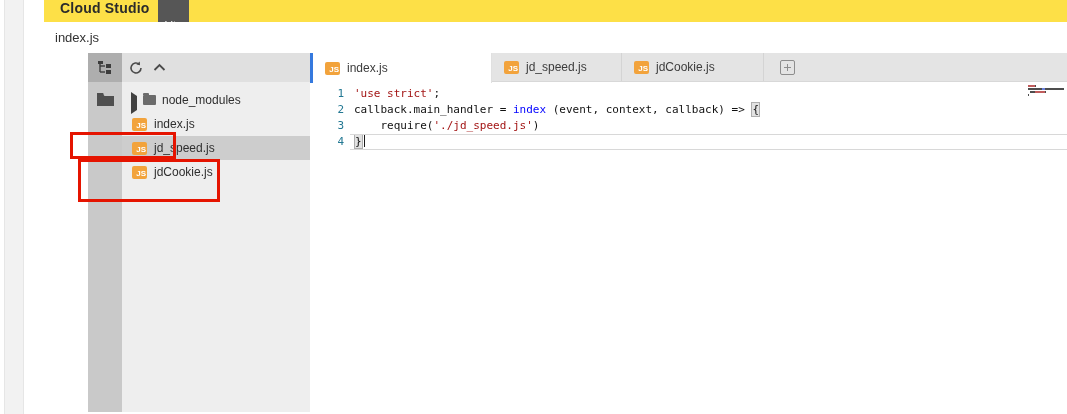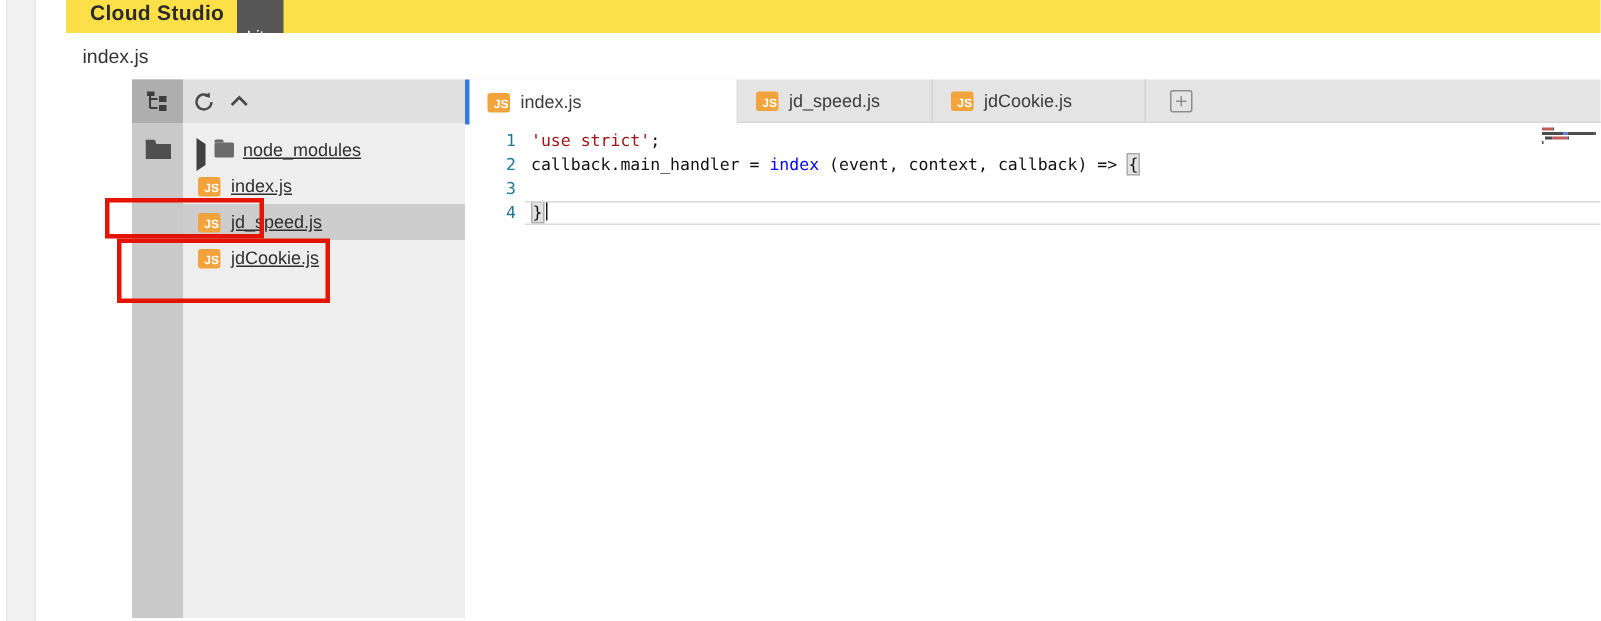--- a/index.html
+++ b/index.html
@@ -35,21 +35,21 @@
   .exp-header { height:29px; background:#e0e0e0; display:flex; align-items:center; padding-left:7px; gap:10px; }
   .exp-list { padding-top:6px; }
   .exp-row { height:24px; display:flex; align-items:center; font-size:12px; color:#2f2f2f; cursor:pointer; }
   .exp-row.selected { background:#cdcdcd; }
   .exp-row .tw { width:8px; height:8px; margin-left:9px; flex:none; }
   .tri { width:0; height:0; border-left:6px solid #414141; border-top:4px solid transparent; border-bottom:4px solid transparent; }
   .folder-ico { width:13px; height:10px; background:#6b6b6b; border-radius:1px; position:relative; margin-left:4px; flex:none; }
   .folder-ico::before { content:""; position:absolute; top:-2px; left:0; width:6px; height:2px; background:#6b6b6b; border-radius:1px 1px 0 0; }
   .js-badge { width:15px; height:13px; background:#f2a33c; border-radius:2px; color:#fff; font-size:8px; font-weight:bold; display:flex; align-items:flex-end; justify-content:flex-end; padding:0 1px 1px 0; flex:none; }
   .exp-row .js-badge { margin-left:10px; }
-  .exp-row .lbl { margin-left:7px;text-decoration:underline; }
+  .exp-row .lbl { margin-left:7px; }
   .exp-row.folder .lbl { margin-left:6px; }
 
   
   .anno { position:absolute; border:3px solid #e51400; z-index:30; pointer-events:none; }
   .anno1 { left:70px; top:132px; width:106px; height:27px; }
   .anno2 { left:78px; top:159px; width:142px; height:43px; }
 
   
   .editor-group { flex:1; display:flex; flex-direction:column; background:#fff; min-width:0; }
   .tabbar { height:29px; background:#e4e4e4; border-bottom:1px solid #d8d8d8; display:flex; flex:none; }
@@ -174,21 +174,21 @@
             <span>jdCookie.js</span>
           </div>
           <div class="tab-new">
             <span class="plus-box"></span>
           </div>
         </div>
       <div class="editor">
         <div class="code-lines" id="code-lines">
             <div class="line"><span class="ln">1</span><span class="code"><span class="tok-string">'use strict'</span><span class="tok-plain">;</span></span></div>
             <div class="line"><span class="ln">2</span><span class="code"><span class="tok-plain">callback.main_handler = </span><span class="tok-keyword">index</span><span class="tok-plain"> (event, context, callback) =&gt; </span><span class="tok-bracket">{</span></span></div>
-            <div class="line"><span class="ln">3</span></div>
+            <div class="line"><span class="ln">3</span><span class="code"><span class="tok-plain">    require(</span><span class="tok-string">'./jd_speed.js'</span><span class="tok-plain">)</span></span></div>
             <div class="line current"><span class="ln">4</span><span class="code"><span class="tok-bracket">}</span><span class="caret"></span></span></div>
           </div>
         <div class="minimap" id="minimap">
             <div class="mm-row">
               <span class="mm-seg" style="margin-left: 0px; width: 7.44px; background: rgb(192, 92, 92);"></span>
               <span class="mm-seg" style="margin-left: 0px; width: 1px; background: rgb(77, 77, 77);"></span>
             </div>
             <div class="mm-row">
               <span class="mm-seg" style="margin-left: 0px; width: 13.64px; background: rgb(77, 77, 77);"></span>
               <span class="mm-seg" style="margin-left: 0px; width: 3.1px; background: rgb(107, 130, 221);"></span>

